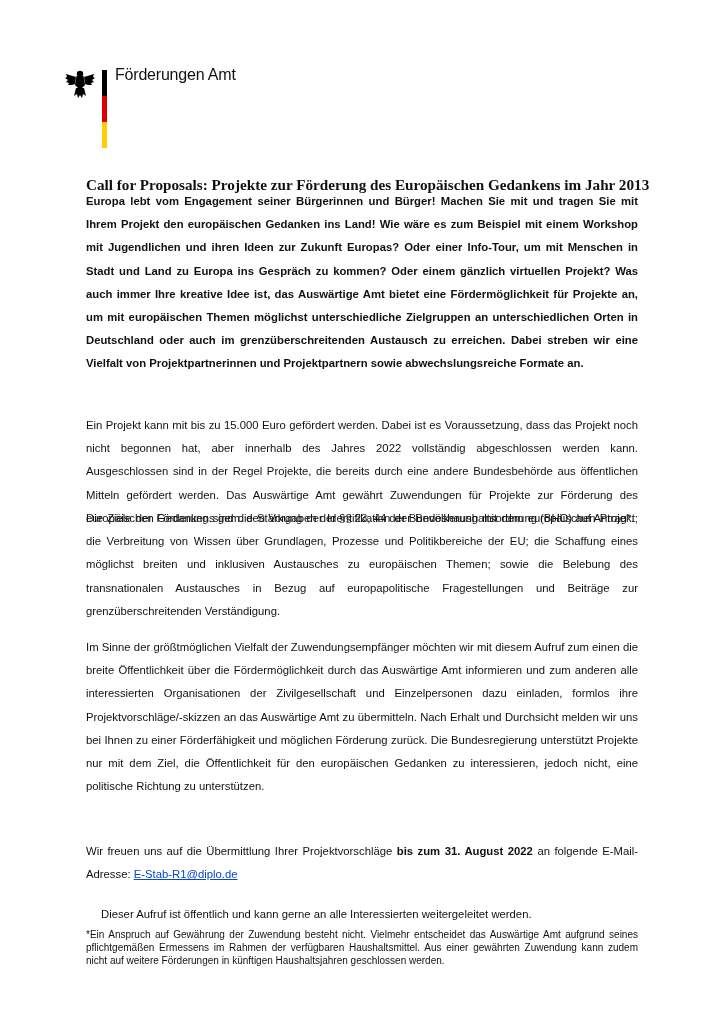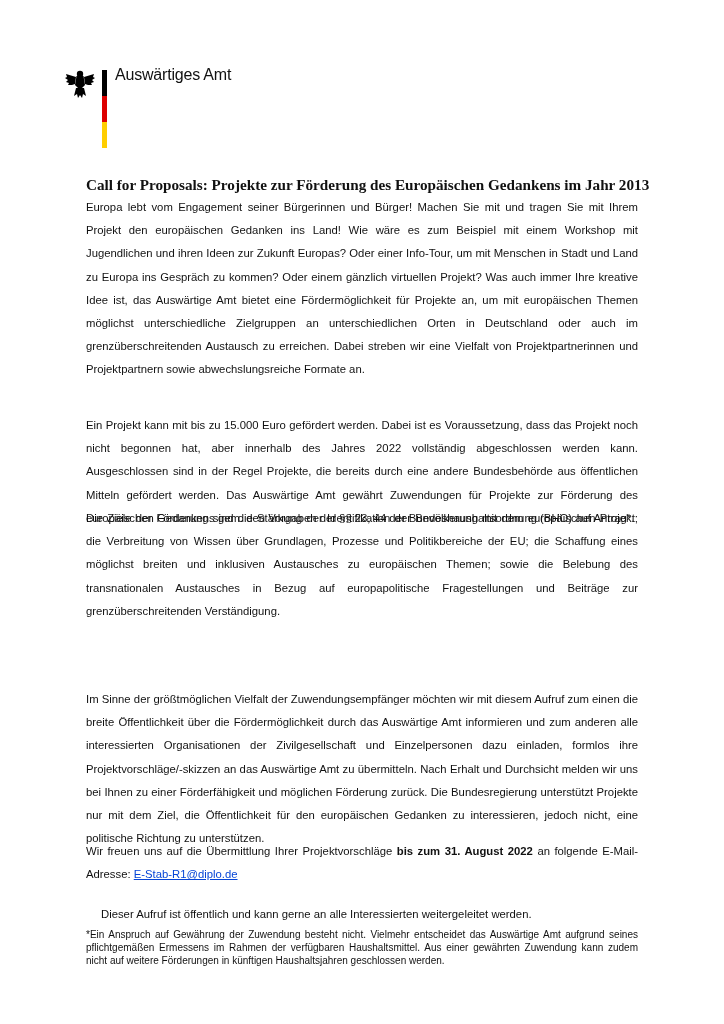--- a/index.html
+++ b/index.html
@@ -12,24 +12,24 @@
   .flag .b { background: #000; }
   .flag .r { background: #dd0000; }
   .flag .g { background: #ffce00; }
   .org { position: absolute; left: 53px; top: 2px; font-size: 16px; white-space: nowrap;
          font-family: "Liberation Sans", sans-serif; letter-spacing: -0.2px; color: #111; }
   .title { position: absolute; left: 86px; top: 176px; width: 555px; text-align: center;
            font-family: "Liberation Serif", serif; font-weight: bold; font-size: 15.2px; white-space: nowrap; }
   .body { position: absolute; left: 86px; width: 552px; font-family: "Liberation Sans", sans-serif;
           font-size: 11.3px; line-height: 23.2px; text-align: justify; }
   .body p { margin: 0; }
-  #p1 { top: 196px; }
+  #p1 { top: 190px; font-weight: bold; }
   #p2 { top: 414px; }
   #p3 { top: 507px; }
-  #p4 { top: 688px; }
+  #p4 { top: 636px; }
   #p5 { top: 840px; }
   .email { color: #0645d6; text-decoration: underline; }
   .closing { position: absolute; left: 86px; top: 908px; width: 552px; font-size: 11.3px; white-space: nowrap; margin-left: 15px; }
   .footnote { position: absolute; left: 86px; top: 928px; width: 552px; font-size: 10px; line-height: 13px; text-align: justify; }
 </style>
 </head>
 <body>
 
 <div class="logo">
   <svg class="eagle" viewBox="0 0 32 32">
@@ -39,21 +39,21 @@
       <path d="M12 9 L2 6 L3 9 L1 10 L4 12 L2 14 L5 15 L4 17 L8 17 L11 16 Z"></path>
       <path d="M20 9 L30 6 L29 9 L31 10 L28 12 L30 14 L27 15 L28 17 L24 17 L21 16 Z"></path>
       <path d="M12 20 L10 28 L13 26 L14 30 L16 27 L18 30 L19 26 L22 28 L20 20 Z"></path>
     </g>
   </svg>
   <div class="flag">
     <div class="b"></div>
     <div class="r"></div>
     <div class="g"></div>
   </div>
-  <div class="org">Auswärtiges Amt</div>
+  <div class="org">Förderungen Amt</div>
 </div>
 
 <div class="title">Call for Proposals: Projekte zur Förderung des Europäischen Gedankens im Jahr 2013</div>
 
 <div class="body" id="p1">
     <p>Europa lebt vom Engagement seiner Bürgerinnen und Bürger! Machen Sie mit und tragen Sie mit Ihrem Projekt den europäischen Gedanken ins Land! Wie wäre es zum Beispiel mit einem Workshop mit Jugendlichen und ihren Ideen zur Zukunft Europas? Oder einer Info-Tour, um mit Menschen in Stadt und Land zu Europa ins Gespräch zu kommen? Oder einem gänzlich virtuellen Projekt? Was auch immer Ihre kreative Idee ist, das Auswärtige Amt bietet eine Fördermöglichkeit für Projekte an, um mit europäischen Themen möglichst unterschiedliche Zielgruppen an unterschiedlichen Orten in Deutschland oder auch im grenzüberschreitenden Austausch zu erreichen. Dabei streben wir eine Vielfalt von Projektpartnerinnen und Projektpartnern sowie abwechslungsreiche Formate an.</p>
   </div>
 <div class="body" id="p2">
     <p>Ein Projekt kann mit bis zu 15.000 Euro gefördert werden. Dabei ist es Voraussetzung, dass das Projekt noch nicht begonnen hat, aber innerhalb des Jahres 2022 vollständig abgeschlossen werden kann. Ausgeschlossen sind in der Regel Projekte, die bereits durch eine andere Bundesbehörde aus öffentlichen Mitteln gefördert werden. Das Auswärtige Amt gewährt Zuwendungen für Projekte zur Förderung des europäischen Gedankens gem. den Vorgaben der §§ 23, 44 der Bundeshaushaltsordnung (BHO) auf Antrag*.</p>
   </div>

